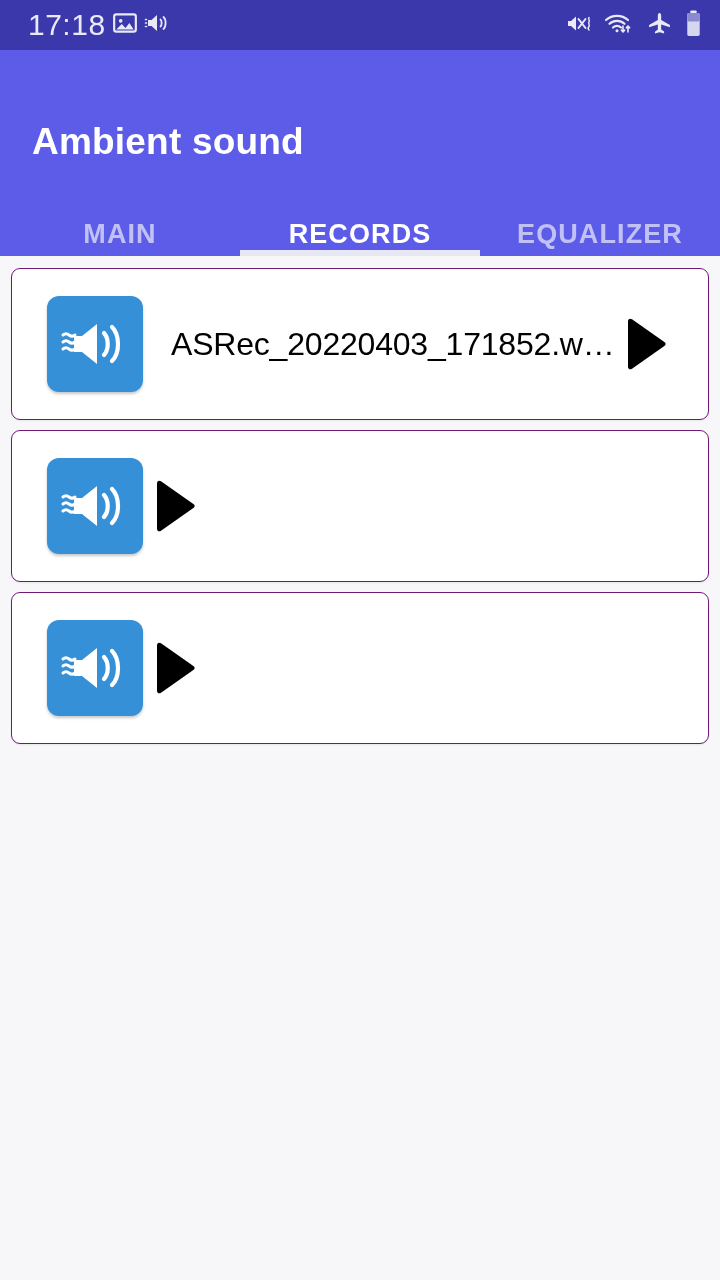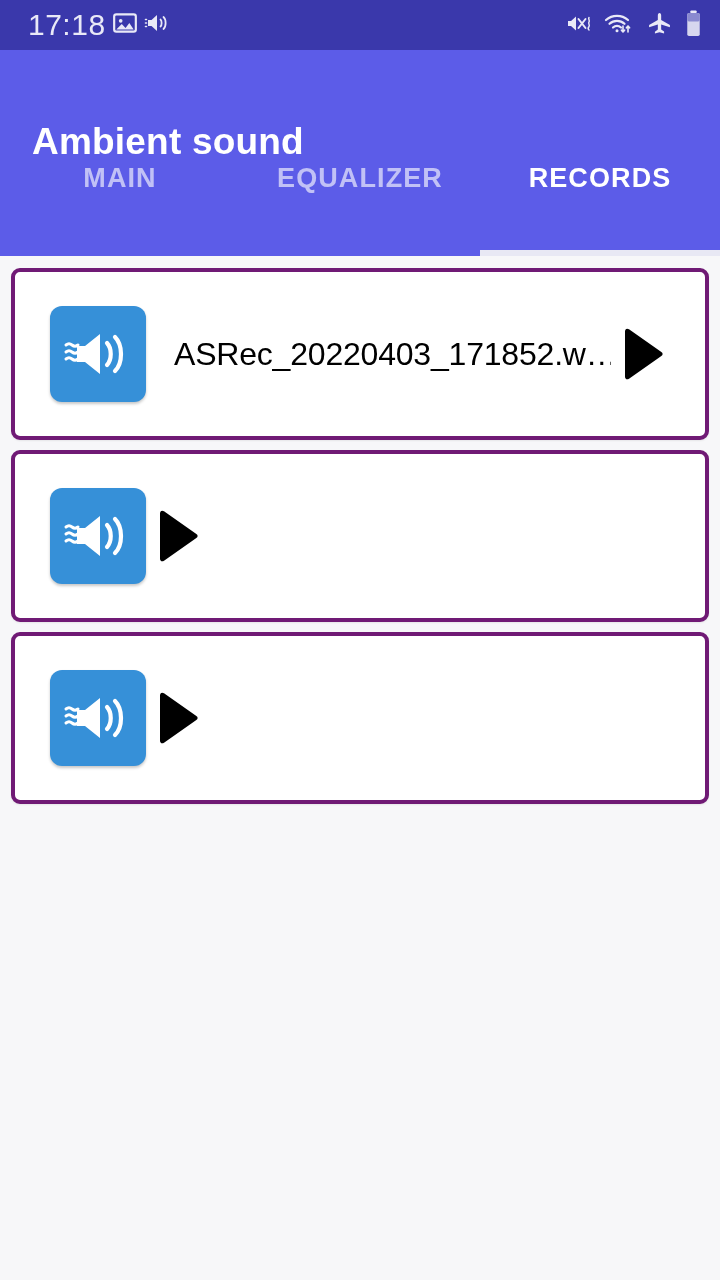--- a/index.html
+++ b/index.html
@@ -74,21 +74,21 @@
     height: 93px;
     background: #5c5ce8;
     display: flex;
     align-items: stretch;
     position: relative;
     flex: 0 0 auto;
   }
   .tab {
     flex: 1 1 0;
     display: flex;
-    align-items: flex-start;
+    align-items: flex-end;
     justify-content: center;
     position: relative;
     font-size: 27px;
     font-weight: bold;
     letter-spacing: 1.1px;
     color: rgba(255,255,255,0.62);
     padding-bottom: 6px;
   }
   .tab.active {
     color: #ffffff;
@@ -105,23 +105,23 @@
 
   
   .records-list {
     flex: 1 1 auto;
     background: #f7f7f9;
     padding: 12px 11px 0 11px;
     overflow: hidden;
   }
 
   .record-card {
-    height: 172px;
+    height: 152px;
     background: #ffffff;
-    border: 4px solid #701a75;
+    border: 1px solid #701a75;
     border-radius: 9px;
     margin-bottom: 10px;
     display: flex;
     align-items: center;
     padding-left: 35px;
     padding-right: 30px;
     box-shadow: 0 1px 2px rgba(0,0,0,0.07);
   }
 
   .record-icon {
@@ -215,25 +215,25 @@
   </div>
 
   <div class="app-bar">
     <span class="app-title">Ambient sound</span>
   </div>
 
   <div class="tab-bar">
     <div class="tab">
       <span>MAIN</span>
     </div>
+    <div class="tab active">
+      <span>RECORDS</span>
+    </div>
     <div class="tab">
       <span>EQUALIZER</span>
-    </div>
-    <div class="tab active">
-      <span>RECORDS</span>
     </div>
   </div>
 
   <div class="records-list">
 
     <div class="record-card">
       <span class="record-icon">
         <svg width="76" height="76" viewBox="0 0 76 76">
           <path d="M40 18L25 30H17v16h8l15 12z" fill="#ffffff"></path>
           <path d="M47 27c5 5.5 5 16.5 0 22" fill="none" stroke="#ffffff" stroke-width="4.2" stroke-linecap="round"></path>

